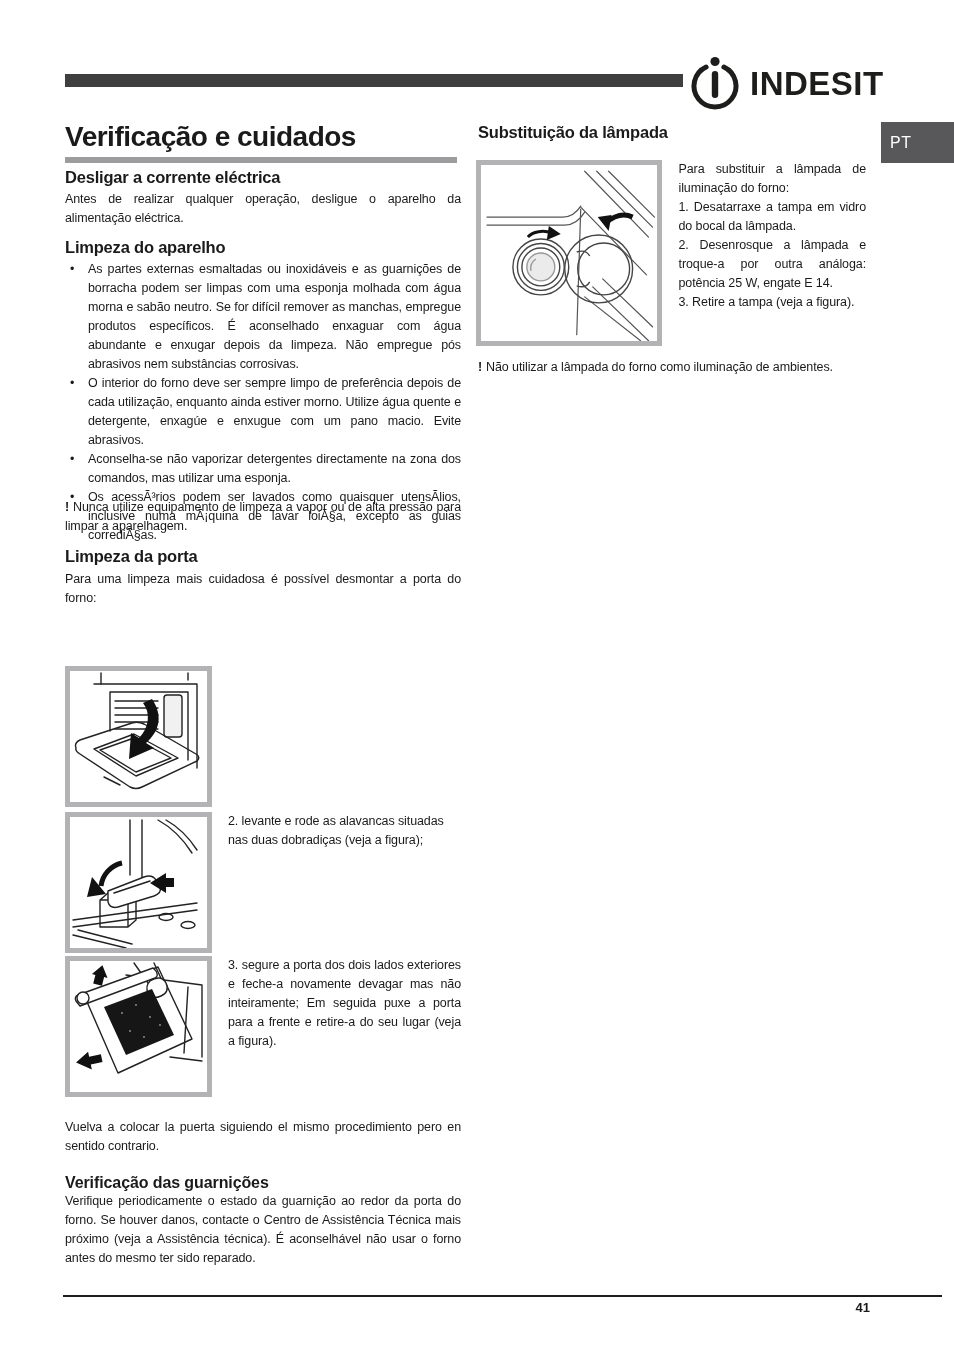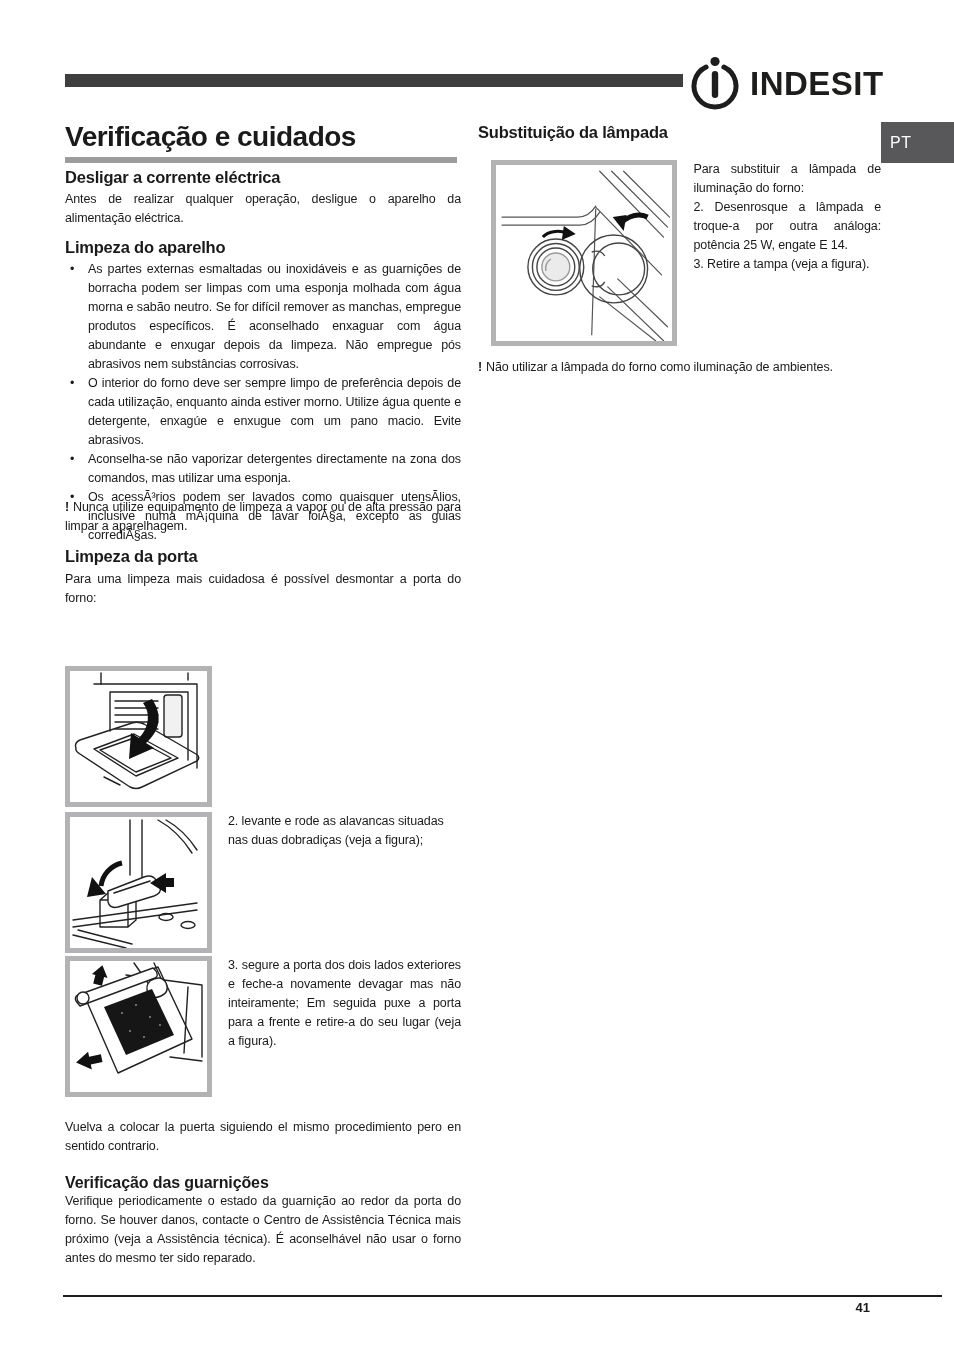--- a/index.html
+++ b/index.html
@@ -143,21 +143,21 @@
   <div class="body-text" style="width:233px; margin-left:16px;">3. segure a porta dos dois lados exteriores e feche-a novamente devagar mas não inteiramente; Em seguida puxe a porta para a frente e retire-a do seu lugar (veja a figura).</div>
 </div>
 
 <div class="abs body-text" style="left:65px; top:1118px; width:396px;">Vuelva a colocar la puerta siguiendo el mismo procedimiento pero en sentido contrario.</div>
 
 <div class="abs h-small" style="left:65px; top:1174px; width:396px;">Verificação das guarnições</div>
 <div class="abs body-text" style="left:65px; top:1192px; width:396px;">Verifique periodicamente o estado da guarnição ao redor da porta do forno. Se houver danos, contacte o Centro de Assistência Técnica mais próximo (veja a Assistência técnica). É aconselhável não usar o forno antes do mesmo ter sido reparado.</div>
 
 <div class="abs h-main" style="left:478px; top:123px; width:392px;">Substituição da lâmpada</div>
 
-<div class="abs row" style="left:491px; top:160px; width:390px;">
+<div class="abs row" style="left:476px; top:160px; width:390px;">
   <div class="fig" style="width:186px; height:186px;">
     <svg viewBox="0 0 176 176">
       <g fill="none" stroke="#555" stroke-width="1.2" stroke-linecap="round">
         <path d="M6 52 H82 Q93 52 100 41 M6 60 H84 Q96 60 104 47"></path>
         <path d="M100 44 L96 170"></path>
         <path d="M104 6 L168 72 M116 6 L172 62 M128 6 L174 52 M100 42 L166 110"></path>
         <path d="M112 122 L168 176 M122 114 L172 162 M104 132 L160 176"></path>
       </g>
       <g fill="none" stroke="#444" stroke-width="1.4">
         <circle cx="60" cy="102" r="28"></circle>
@@ -170,20 +170,21 @@
         <path d="M96 87 q9 -3 13 4 M96 121 q9 3 13 -4"></path>
       </g>
       <path d="M47 72 A17 11 0 0 1 71 68" fill="none" stroke="#111" stroke-width="3"></path>
       <path d="M68 61 L80 69 L66 75 Z" fill="#111"></path>
       <path d="M152 52 Q139 46 125 58" fill="none" stroke="#111" stroke-width="5"></path>
       <path d="M117 52 L131 50 L128 66 Z" fill="#111"></path>
     </svg>
   </div>
   <div class="lamp-text body-text" style="width:188px; margin-left:17px;">
     <p>Para substituir a lâmpada de iluminação do forno:</p>
+    <p>1. Desatarraxe a tampa em vidro do bocal da lâmpada.</p>
     <p>2. Desenrosque a lâmpada e troque-a por outra análoga: potência 25 W, engate E 14.</p>
     <p>3. Retire a tampa (veja a figura).</p>
   </div>
 </div>
 
 <p class="abs body-text warn" style="left:478px; top:358px; width:392px; text-align:left;">
   <b class="mark">!</b><span>Não utilizar a lâmpada do forno como iluminação de ambientes.</span>
 </p>
 
 <div class="abs bottom-rule" style="left:63px; top:1295px; width:879px;"></div>

